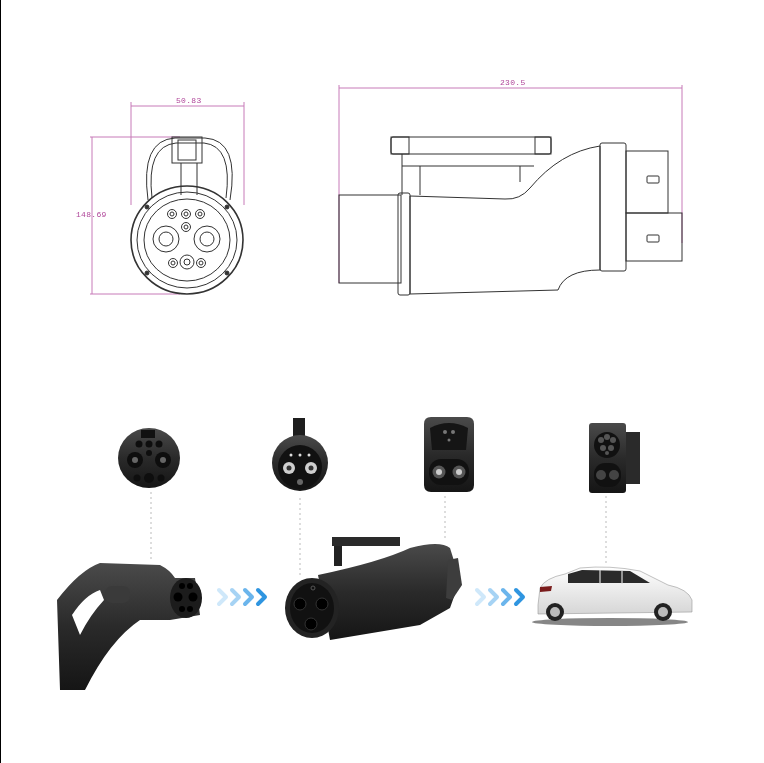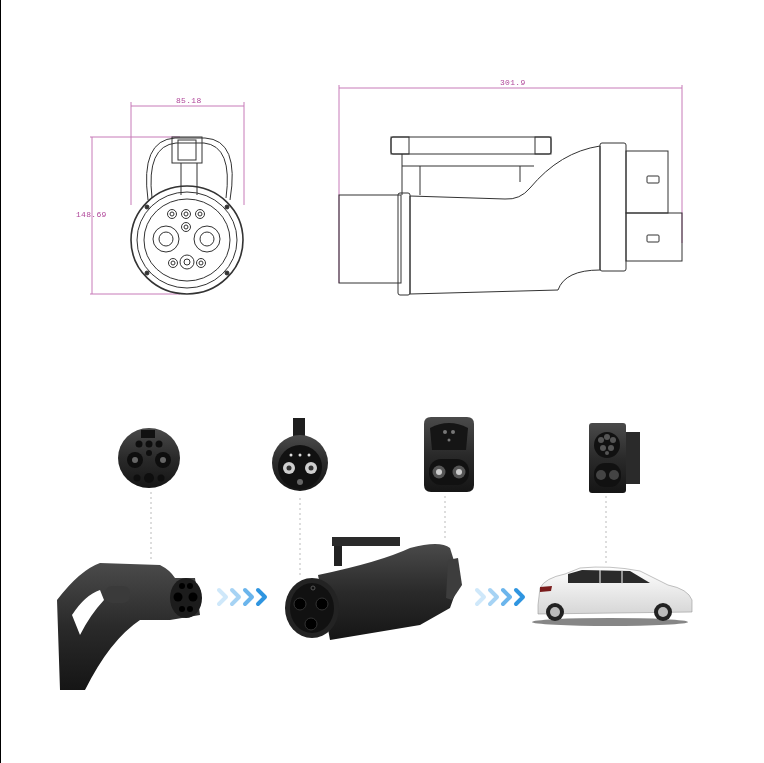--- a/index.html
+++ b/index.html
@@ -217,15 +217,15 @@
     <line x1="600" y1="570" x2="600" y2="584" stroke="#ddd" stroke-width="1.2"></line>
     <line x1="622" y1="571" x2="622" y2="584" stroke="#ddd" stroke-width="1.2"></line>
     <path d="M540 587 L552 586 L551 591 L540 592 Z" fill="#7a1c1c"></path>
     <circle cx="555" cy="612" r="9" fill="#222"></circle>
       <circle cx="555" cy="612" r="5" fill="#bbb"></circle>
     <circle cx="663" cy="612" r="9" fill="#222"></circle>
       <circle cx="663" cy="612" r="5" fill="#bbb"></circle>
   </g>
 </svg>
 
-<div class="dim-label" style="left:176px; top:96px;">85.18</div>
+<div class="dim-label" style="left:176px; top:96px;">50.83</div>
 <div class="dim-label" style="left:76px; top:210px;">148.69</div>
-<div class="dim-label" style="left:500px; top:78px;">301.9</div>
+<div class="dim-label" style="left:500px; top:78px;">230.5</div>
 
 </body></html>

